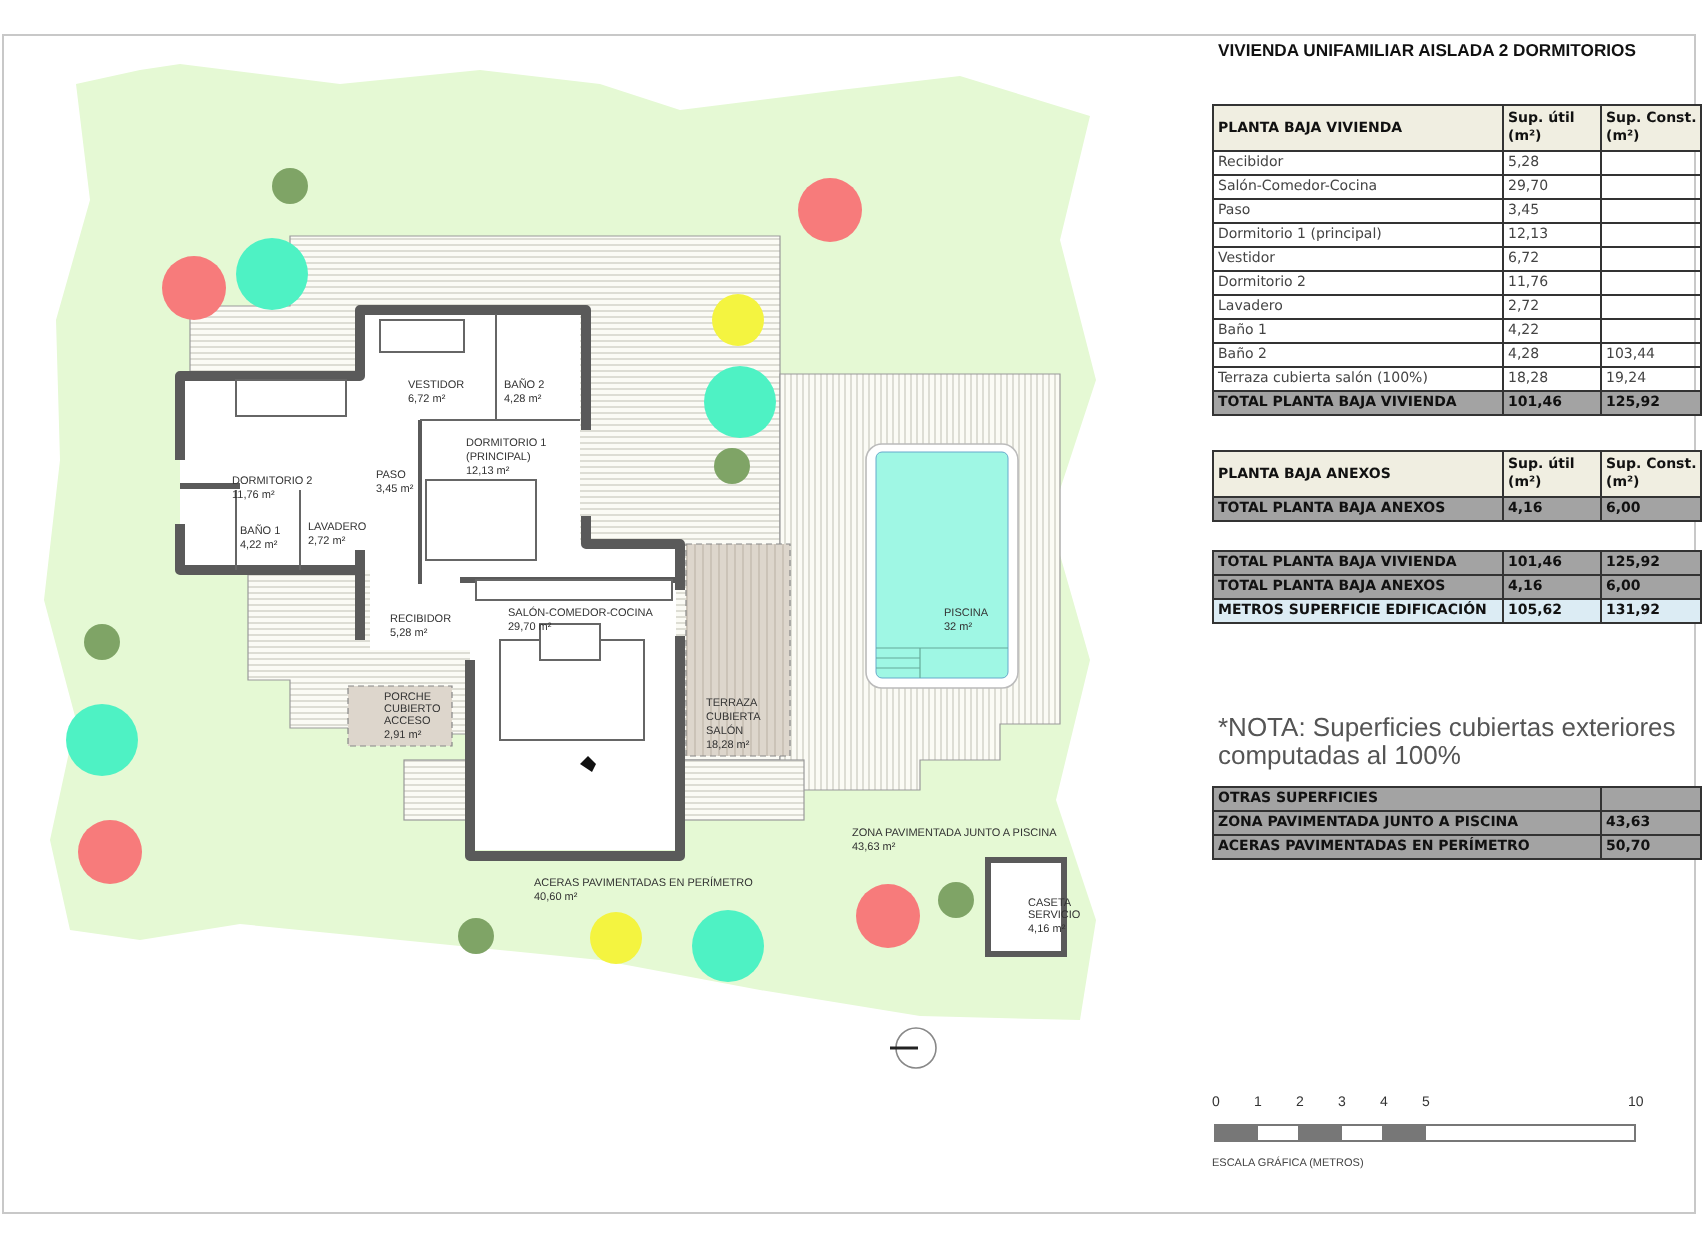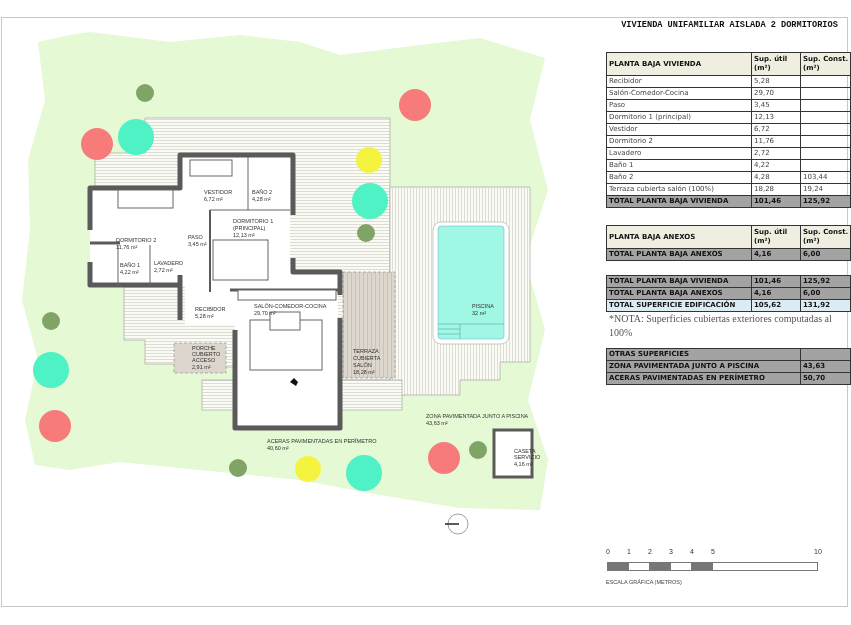--- a/index.html
+++ b/index.html
@@ -1,33 +1,33 @@
 <!DOCTYPE html>
 <html><head>
 <meta charset="utf-8">
 <style>
   html, body { margin:0; padding:0; background:#ffffff; }
   body { width:851px; height:625px; position:relative; overflow:hidden; font-family:"DejaVu Sans", sans-serif; }
   .frame { position:absolute; left:1px; top:17px; width:847px; height:590px; border:1px solid #c8c8c8; background:#fff; box-sizing:border-box; }
   .plan { position:absolute; left:0; top:0; }
   .plan text { font-family:"Liberation Sans", sans-serif; fill:#333; }
   .tbl-wrap { position:absolute; left:606px; top:17px; width:244px; }
-  .title { font-family:Liberation Mono, monospace; font-weight:bold; font-size:8.6px; color:#111; height:14px; line-height:14px; padding-left:3px; margin-top:1px;text-align:center; }
+  .title { font-family:Liberation Sans, sans-serif; font-weight:bold; font-size:8.6px; color:#111; height:14px; line-height:14px; padding-left:3px; margin-top:1px; }
   table.t { border-collapse:collapse; width:244px; table-layout:fixed; font-family:"DejaVu Sans", sans-serif; font-size:7px; color:#444; }
   table.t td { border:1px solid #333; height:11px; padding:0 2px; line-height:11px; white-space:nowrap; overflow:hidden; }
   table.t td.n { }
   table.t tr.head td { background:#f0eee1; font-weight:bold; color:#111; height:22px; line-height:9px; }
   table.t tr.head td.c { text-align:left; }
   table.t tr.tot td { background:#a3a3a3; font-weight:bold; color:#111; }
   table.t tr.hl td { background:#dcecf4; font-weight:bold; color:#111; }
   table.t col.c1 { width:145px; }
   table.t col.c2 { width:49px; }
   table.t col.c3 { width:50px; }
   .gap { height:12px; }
-  .note { font-size:10px; color:#555; font-family:Liberation Serif, serif; height:14px; line-height:14px; padding-left:3px; }
+  .note { font-size:13px; color:#555; font-family:Liberation Sans, sans-serif; height:14px; line-height:14px; padding-left:3px;margin-top:45px; }
   .scale { position:absolute; left:606px; top:548px; width:215px; height:40px; }
   .scale .lbl { position:absolute; top:0; font-size:7px; color:#333; font-family:"Liberation Sans", sans-serif; }
   .scale .bar { position:absolute; top:14px; height:9px; box-sizing:border-box; border:1px solid #777; }
   .scale .cap { position:absolute; top:31px; left:0; font-size:5.5px; color:#444; font-family:"Liberation Sans", sans-serif; white-space:nowrap; }
 </style>
 </head>
 <body>
 
 <div class="frame"></div>
 
@@ -270,21 +270,21 @@
           <td>TOTAL PLANTA BAJA VIVIENDA</td>
           <td class="n">101,46</td>
           <td class="n">125,92</td>
         </tr>
     <tr class="tot">
           <td>TOTAL PLANTA BAJA ANEXOS</td>
           <td class="n">4,16</td>
           <td class="n">6,00</td>
         </tr>
     <tr class="hl">
-          <td>TOTAL SUPERFICIE EDIFICACIÓN</td>
+          <td>METROS SUPERFICIE EDIFICACIÓN</td>
           <td class="n">105,62</td>
           <td class="n">131,92</td>
         </tr>
   </tbody>
     </table>
   <div class="note">*NOTA: Superficies cubiertas exteriores computadas al 100%</div>
 
   <div class="gap" style="height:9px"></div>
 
 

